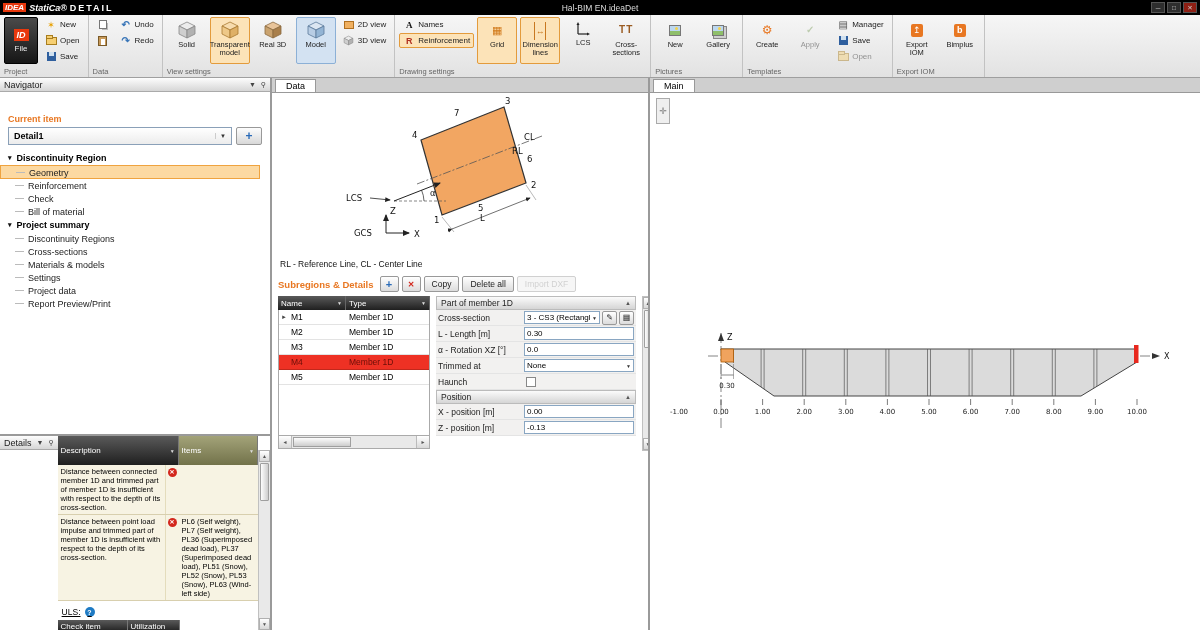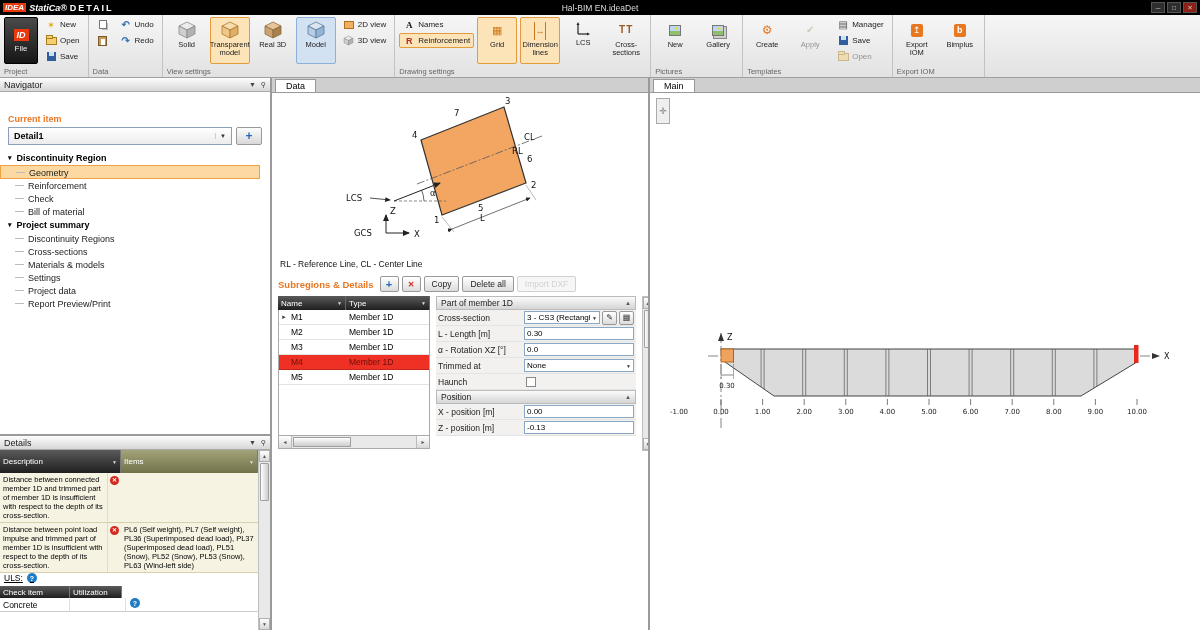--- a/index.html
+++ b/index.html
@@ -77,32 +77,32 @@
   .select { flex:1; height:18px; border:1px solid #8aa0b8; background:linear-gradient(#ffffff,#ececec); display:flex; align-items:center; padding:0 5px; font-size:9px; font-weight:bold; }
   .select .caret { margin-left:auto; font-size:6px; color:#333; border-left:1px solid #ccc; padding-left:4px; }
   .add-btn { width:26px; height:18px; background:linear-gradient(#fdfdfd,#d8d8d8); border:1px solid #999; color:#2a6bb8; font-weight:bold; font-size:12px; display:flex; align-items:center; justify-content:center; border-radius:2px; }
   .tree { padding:6px 0 0; font-size:9px; }
   .tree-group { font-weight:bold; padding:2px 4px 2px 8px; display:flex; gap:5px; align-items:center; }
   .tree-group .exp { font-size:7px; color:#111; }
   .tree-item { padding:2px 4px 2px 28px; position:relative; color:#222; height:13px; line-height:10px; }
   .tree-item::before { content:''; position:absolute; left:15px; top:6px; width:9px; border-top:1px solid #bbb; }
   .tree-item.selected { background:#fcd9a2; border:1px solid #efa33f; margin-right:10px; height:14px; }
 
-  .details-panel { flex:1; display:flex; flex-direction:column; background:#fff; min-height:0; position:relative; }
+  .details-panel { flex:1; display:flex; flex-direction:row; background:#fff; min-height:0; position:relative; }
   .details-body { flex:1; overflow:hidden; padding-right:12px; }
-  .dhead { display:flex; height:23px; font-size:8px; color:#fff; }
+  .dhead { display:flex; height:29px; font-size:8px; color:#fff; }
   .dh { background:linear-gradient(#5a5a5a,#1f1f1f); display:flex; align-items:center; padding:0 3px; border-right:1px solid #777; }
   .dh.items { background:linear-gradient(#a3a379,#72724a); flex:1; }
   .fil { margin-left:auto; font-size:5px; color:#ddd; padding-left:3px; }
   .drow { display:flex; border-bottom:1px solid #d8cfae; background:#f7f3e3; font-size:7.5px; line-height:9px; }
   .dcell-desc { width:108px; padding:2px 3px; border-right:1px solid #e4dcbc; }
   .dcell-ic { width:13px; display:flex; justify-content:center; padding-top:3px; flex:none; }
   .dcell-items { flex:1; padding:2px 3px; }
   .err-ic { width:9px; height:9px; border-radius:50%; background:#d3281e; color:#fff; font-size:6px; font-weight:bold; display:flex; align-items:center; justify-content:center; }
-  .uls-row { display:flex; align-items:center; gap:4px; padding:0 4px 3px; font-size:8.5px;text-decoration:underline; }
+  .uls-row { display:flex; align-items:center; gap:4px; padding:6px 4px 3px; font-size:8.5px;text-decoration:underline; }
   .help-ic { width:10px; height:10px; border-radius:50%; background:#1f7bc4; color:#fff; font-size:7px; font-weight:bold; display:flex; align-items:center; justify-content:center; flex:none; }
   .chead { display:flex; font-size:8px; color:#fff; height:12px; }
   .ch { background:linear-gradient(#5a5a5a,#1f1f1f); padding:0 3px; display:flex; align-items:center; border-right:1px solid #777; }
   .crow { display:flex; font-size:8.5px; border-bottom:1px solid #ccc; height:14px; gap:4px; }
   .crow .c1 { width:70px; padding-left:3px; border-right:1px solid #e0e0e0; height:100%; display:flex; align-items:center; }
   .crow .c2 { width:52px; border-right:1px solid #e0e0e0; height:100%; }
   .vscroll { position:absolute; right:0; top:14px; bottom:0; width:12px; background:#e9e9e9; border-left:1px solid #c0c0c0; display:flex; flex-direction:column; }
   .vs-btn { height:12px; background:linear-gradient(#fff,#d8d8d8); border:1px solid #b0b0b0; font-size:5px; color:#555; display:flex; align-items:center; justify-content:center; }
   .vs-thumb { height:38px; margin:1px; background:linear-gradient(90deg,#fdfdfd,#cdcdcd); border:1px solid #9f9f9f; border-radius:1px; }
 

